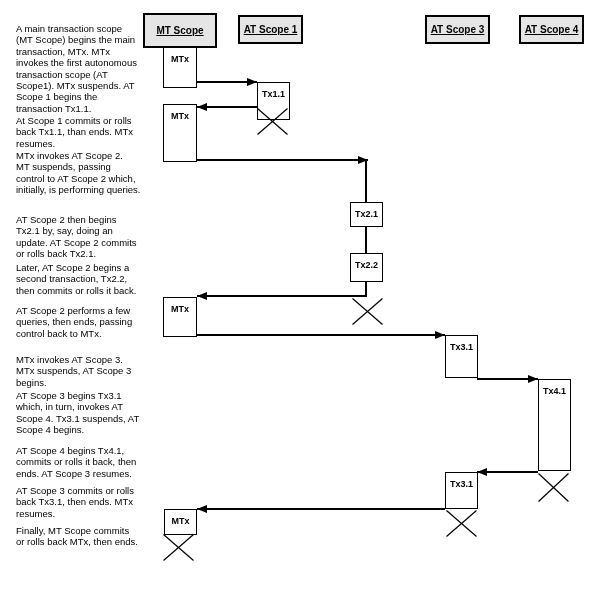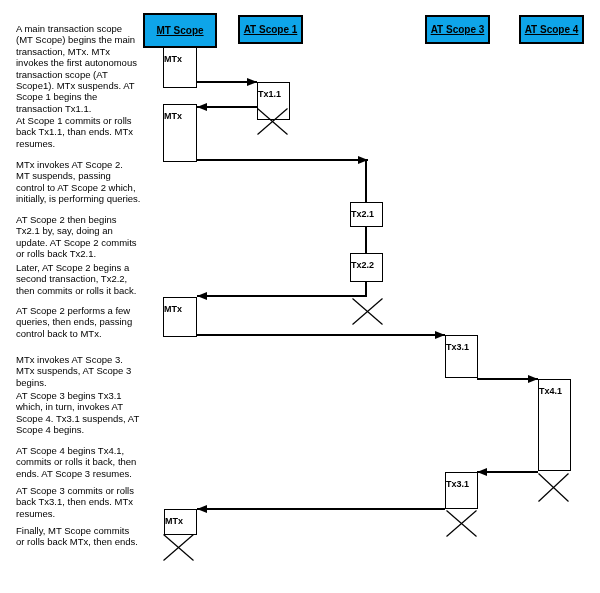--- a/index.html
+++ b/index.html
@@ -22,38 +22,38 @@
     font-size: 9.5px;
     line-height: 11.4px;
     white-space: pre-line;
     color: #000000;
   }
   
   .lane {
     position: absolute;
     box-sizing: border-box;
     border: 2px solid #000000;
-    background: #0ea5e9;
+    background: #e5e5e5;
     display: flex;
     align-items: center;
     justify-content: center;
   }
   .lane span {
     font-size: 10px;
     font-weight: bold;
     text-decoration: underline;
     white-space: nowrap;
   }
   
   .node {
     position: absolute;
     box-sizing: border-box;
     border: 1px solid #000000;
     background: #ffffff;
-    text-align: left;
+    text-align: center;
   }
   .node span {
     display: inline-block;
     padding-top: 4px;
     font-size: 9px;
     font-weight: bold;
     white-space: nowrap;
   }
   
   .hline { position: absolute; height: 2px; background: #000000; }
@@ -76,21 +76,21 @@
 (MT Scope) begins the main
 transaction, MTx.  MTx
 invokes the first autonomous
 transaction scope (AT
 Scope1). MTx suspends. AT
 Scope 1 begins the
 transaction Tx1.1.</p>
   <p class="para" style="top:103px">At Scope 1 commits or rolls
 back Tx1.1, than ends. MTx
 resumes.</p>
-  <p class="para" style="top:147px">MTx invokes AT Scope 2.
+  <p class="para" style="top:138px">MTx invokes AT Scope 2.
 MT suspends, passing
 control to AT Scope 2 which,
 initially, is performing queries.</p>
   <p class="para" style="top:202px">AT Scope 2 then begins
 Tx2.1 by, say, doing an
 update. AT Scope 2 commits
 or rolls back Tx2.1.</p>
   <p class="para" style="top:250px">Later, AT Scope 2 begins a
 second transaction, Tx2.2,
 then commits or rolls it back.</p>

